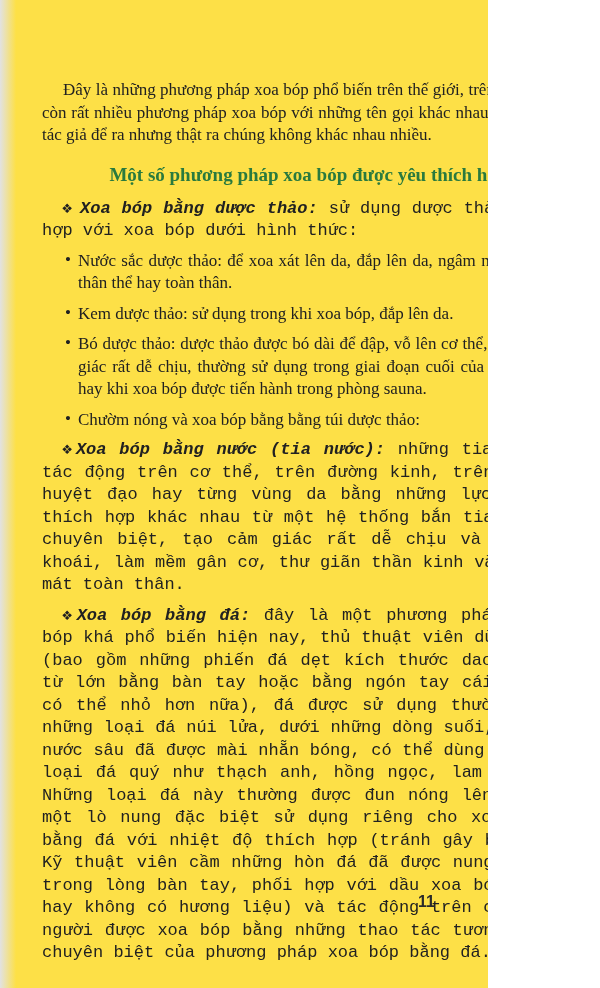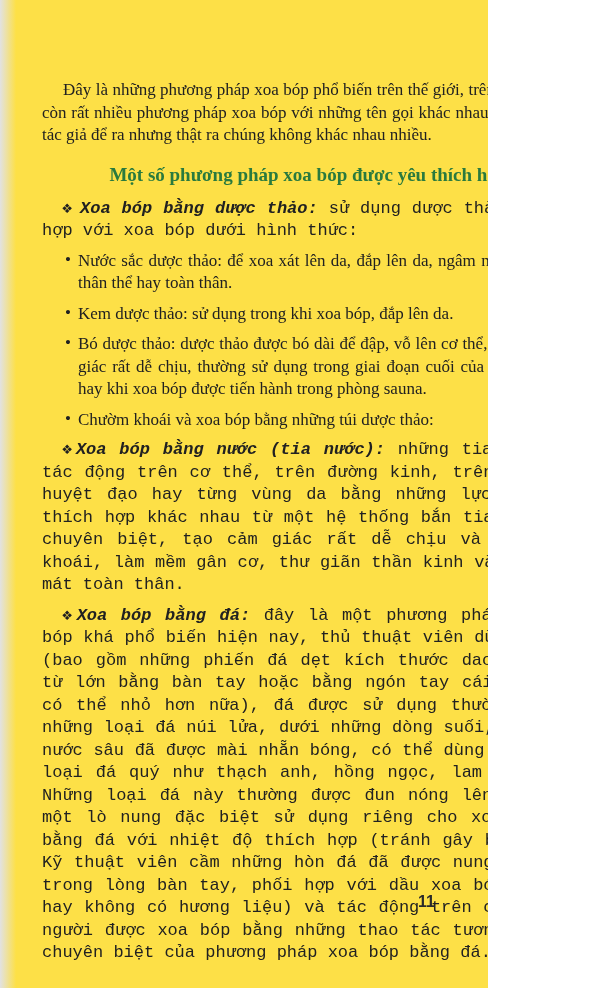--- a/index.html
+++ b/index.html
@@ -90,21 +90,21 @@
       <div class="bullet">
         <span class="dot">•</span>
         <span>Kem dược thảo: sử dụng trong khi xoa bóp, đắp lên da.</span>
       </div>
       <div class="bullet">
         <span class="dot">•</span>
         <span>Bó dược thảo: dược thảo được bó dài để đập, vỗ lên cơ thể, tạo cảm giác rất dễ chịu, thường sử dụng trong giai đoạn cuối của xoa bóp hay khi xoa bóp được tiến hành trong phòng sauna.</span>
       </div>
       <div class="bullet">
         <span class="dot">•</span>
-        <span>Chườm khoái và xoa bóp bằng những túi dược thảo:</span>
+        <span>Chườm nóng và xoa bóp bằng bằng túi dược thảo:</span>
       </div>
     </div>
 
 
     <p class="section later"><span class="marker tight">❖</span><span class="lead">Xoa bóp bằng nước (tia nước):</span><span> những tia nước tác động trên cơ thể, trên đường kinh, trên từng huyệt đạo hay từng vùng da bằng những lực phun thích hợp khác nhau từ một hệ thống bắn tia nước chuyên biệt, tạo cảm giác rất dễ chịu và khoan khoái, làm mềm gân cơ, thư giãn thần kinh và tươi mát toàn thân.</span></p>
 
     <p class="section later"><span class="marker tight">❖</span><span class="lead">Xoa bóp bằng đá:</span><span> đây là một phương pháp xoa bóp khá phổ biến hiện nay, thủ thuật viên dùng đá (bao gồm những phiến đá dẹt kích thước dao động từ lớn bằng bàn tay hoặc bằng ngón tay cái hoặc có thể nhỏ hơn nữa), đá được sử dụng thường là những loại đá núi lửa, dưới những dòng suối, dòng nước sâu đã được mài nhẵn bóng, có thể dùng những loại đá quý như thạch anh, hồng ngọc, lam ngọc… Những loại đá này thường được đun nóng lên bằng một lò nung đặc biệt sử dụng riêng cho xoa bóp bằng đá với nhiệt độ thích hợp (tránh gây bỏng). Kỹ thuật viên cầm những hòn đá đã được nung nóng trong lòng bàn tay, phối hợp với dầu xoa bóp (có hay không có hương liệu) và tác động trên cơ thể người được xoa bóp bằng những thao tác tương đối chuyên biệt của phương pháp xoa bóp bằng đá.</span></p>
 
   </div>
 

